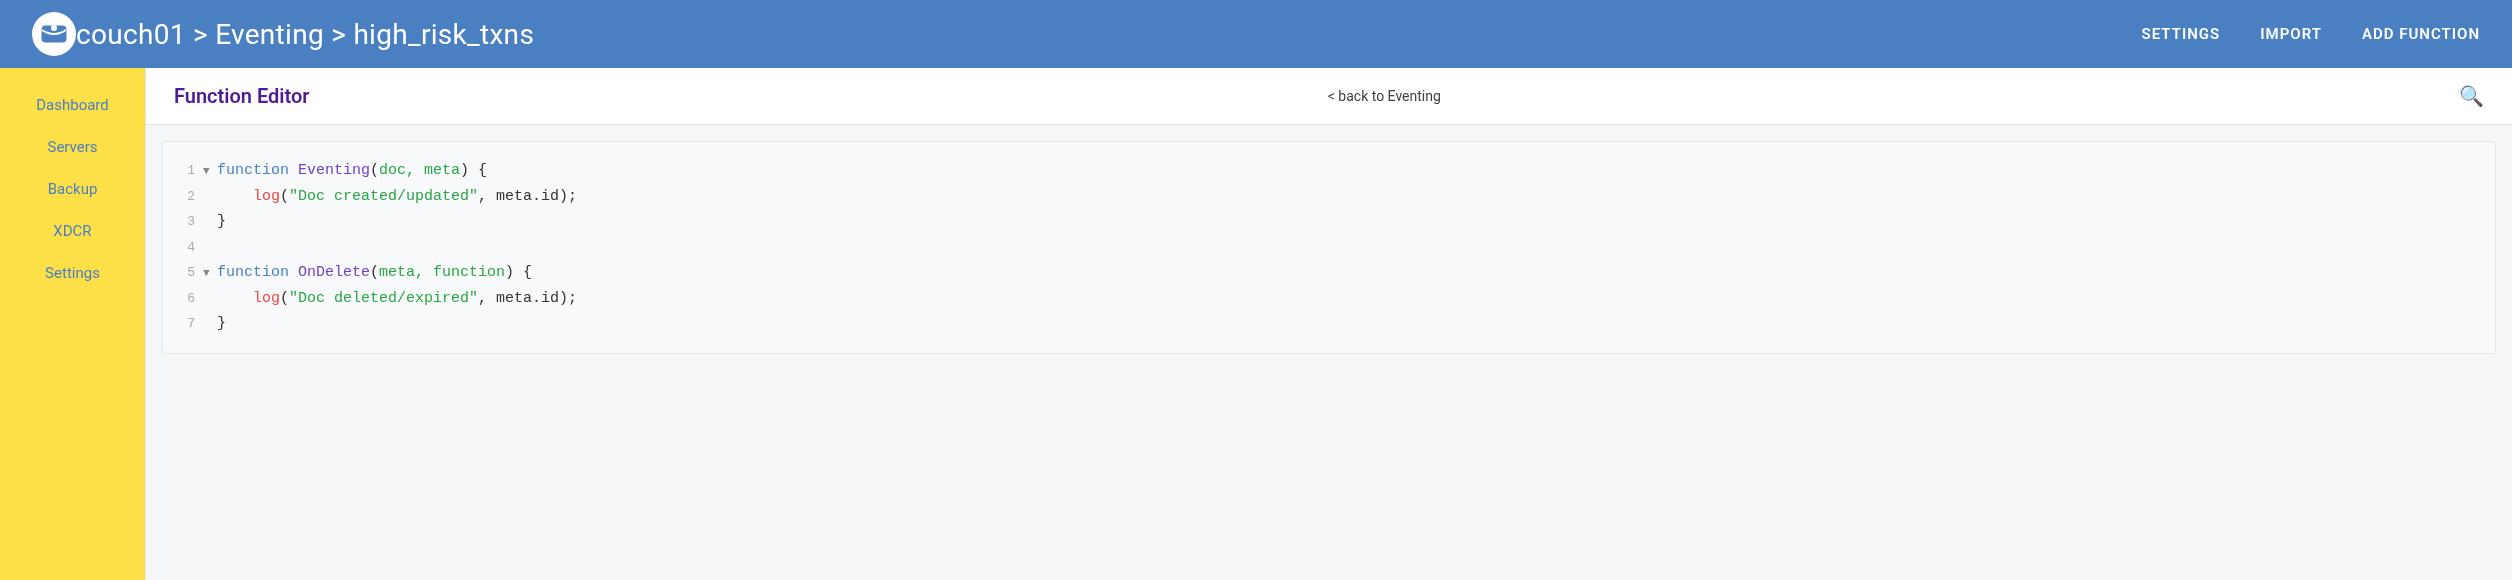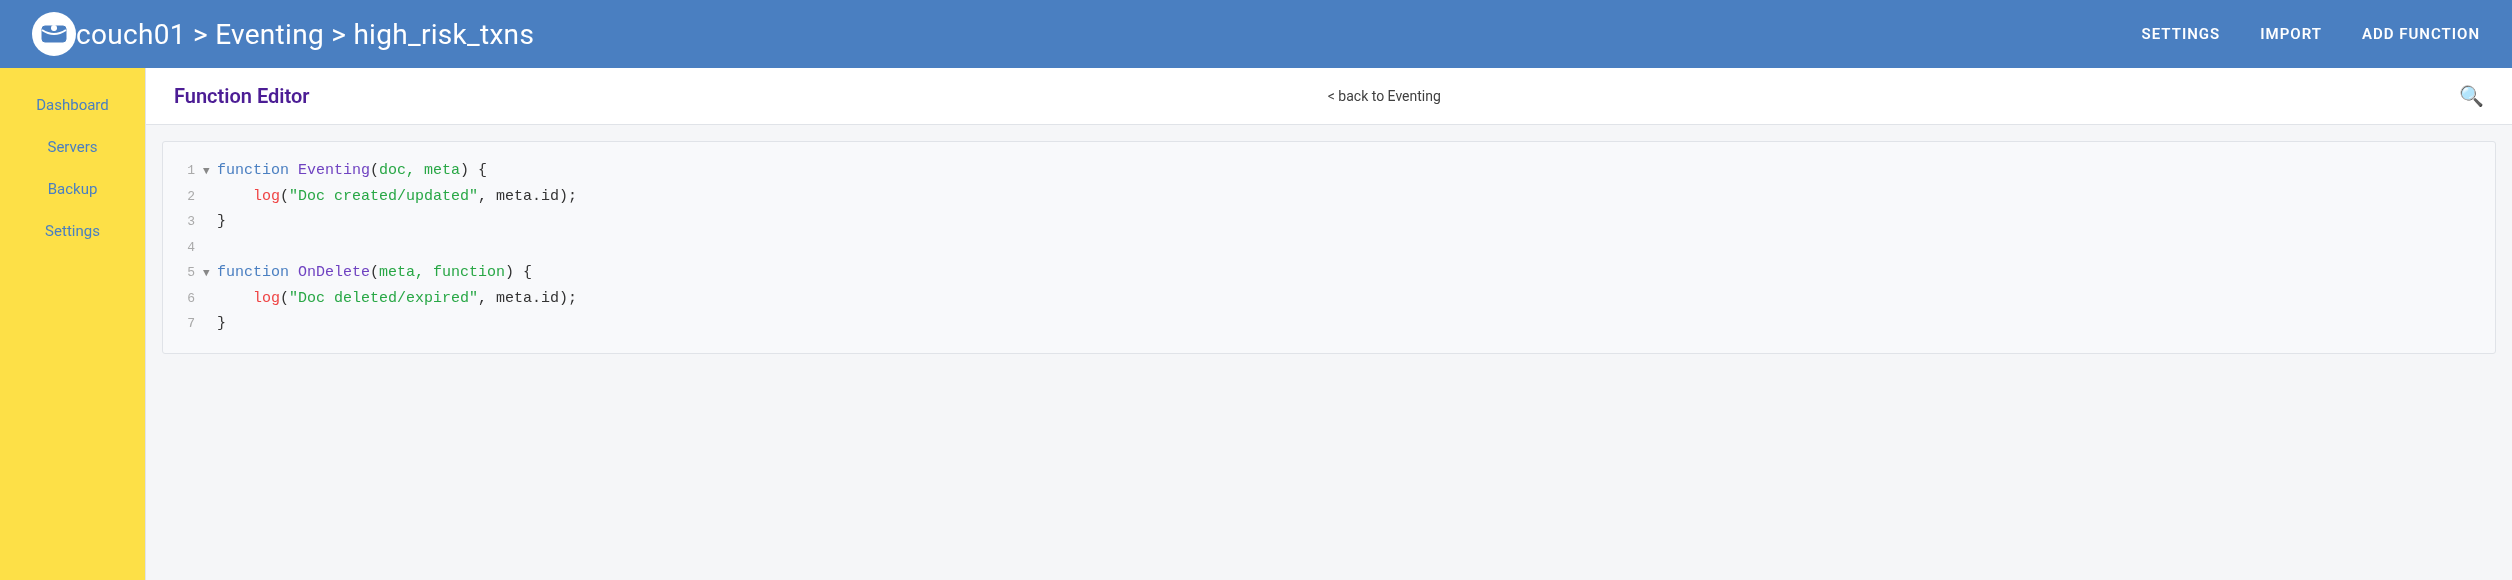--- a/index.html
+++ b/index.html
@@ -197,20 +197,21 @@
     <a class="header-nav-item">ADD FUNCTION</a>
   </div>
 </div>
 
 <div id="main">
 
   <div id="sidebar">
     <div class="sidebar-item">Dashboard</div>
     <div class="sidebar-item">Servers</div>
     <div class="sidebar-item">Backup</div>
+    <div class="sidebar-item">XDCR</div>
     <div class="sidebar-item">Settings</div>
   </div>
 
   <div id="content">
 
     <div id="content-header">
       <span id="function-editor-title">Function Editor</span>
       <span id="back-link">&lt; back to Eventing</span>
       <div id="header-right-group">
         <span id="search-icon-header">🔍</span>

